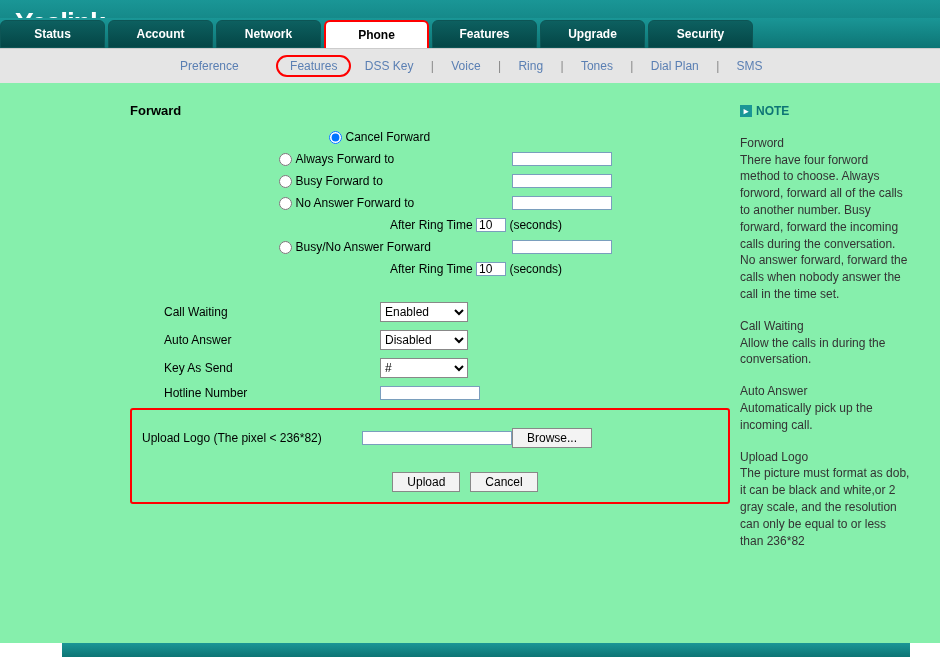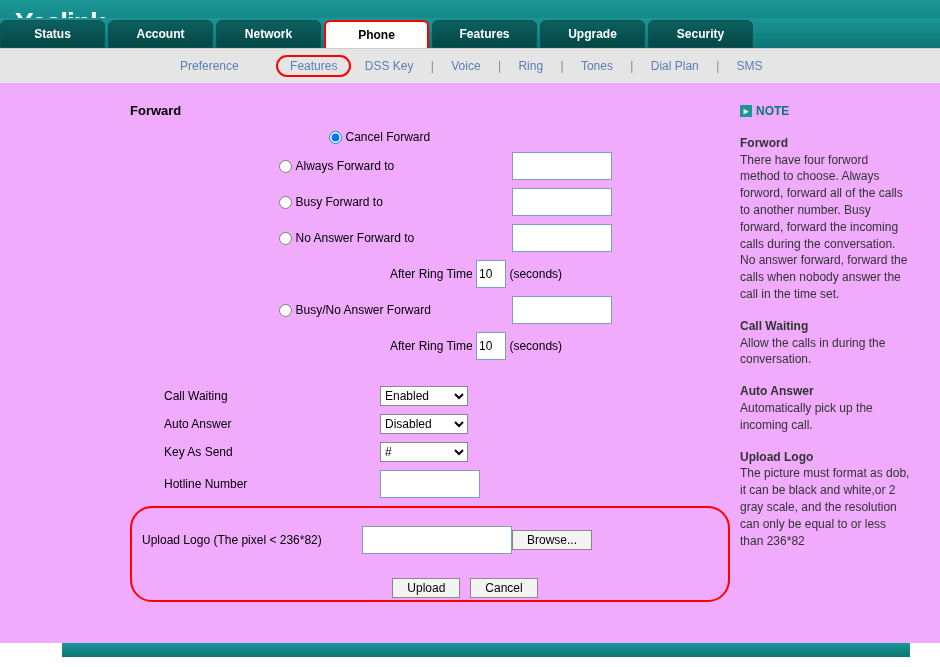--- a/index.html
+++ b/index.html
@@ -74,21 +74,21 @@
       border-radius: 12px;
       padding: 2px 12px;
       margin-left: 24px;
     }
     .sep {
       color: #888;
       margin: 0 4px;
     }
     .content-wrap {
       display: flex;
-      background: #f0abfc;
+      background: #86efac;
       padding: 20px 30px 10px 130px;
       min-height: 560px;
     }
     .content-main {
       flex: 1;
     }
     .content-side {
       width: 180px;
       padding-left: 10px;
       color: #333;
@@ -111,21 +111,21 @@
       margin-bottom: 8px;
       padding-left: 30px;
       justify-content: center;
     }
     .radio-row label, .row label {
       width: 220px;
       padding-left: 4px;
     }
     input[type="text"].tinput {
       width: 100px;
-      height: 28px;
+      height: 14px;
       border: 1px solid #7a9ebd;
       background: #fff;
       font-size: 12px;
       padding: 0 2px;
     }
     input[type="text"].small {
       width: 30px;
     }
     select {
       width: 88px;
@@ -133,22 +133,22 @@
       border: 1px solid #888;
       background: #fff;
       font-size: 12px;
     }
     .sub-row {
       padding-left: 260px;
       margin-bottom: 8px;
     }
     .upload-box {
       border: 2px solid red;
-      border-radius: 22px;
-      padding: 18px 20px 2px 10px;
+      border-radius: 3px;
+      padding: 18px 20px 10px 10px;
       margin-top: 5px;
     }
     .upload-row {
       display: flex;
       align-items: center;
     }
     .upload-row label {
       width: 220px;
     }
     .btn {
@@ -179,21 +179,21 @@
       width: 12px;
       height: 12px;
       display: inline-flex;
       align-items: center;
       justify-content: center;
       font-size: 9px;
     }
     .note-block {
       margin-bottom: 15px;
     }
-    .note-title { font-weight: bold; }
+    .note-title { font-weight: normal; }
     .footer-bar {
       background: linear-gradient(to bottom, #1a9696 0%, #0d7575 100%);
       height: 14px;
       margin: 0 30px 0 62px;
     }
   </style>
 </head>
 <body>
 
 <div class="logo-bar">

